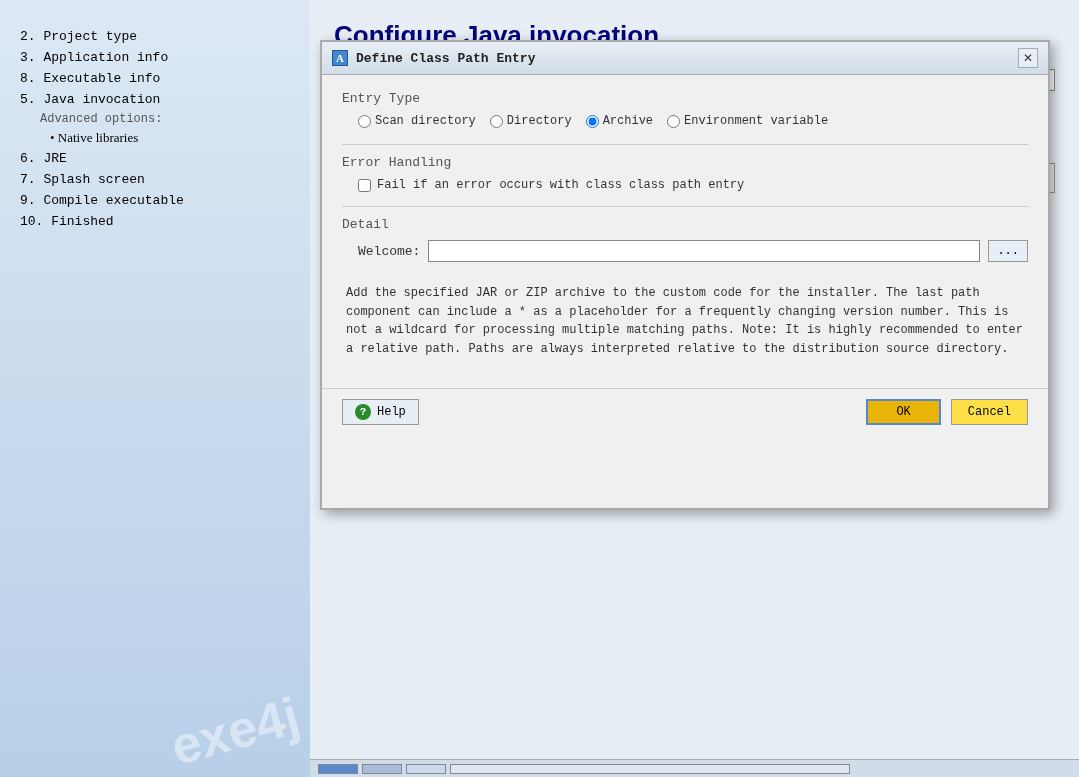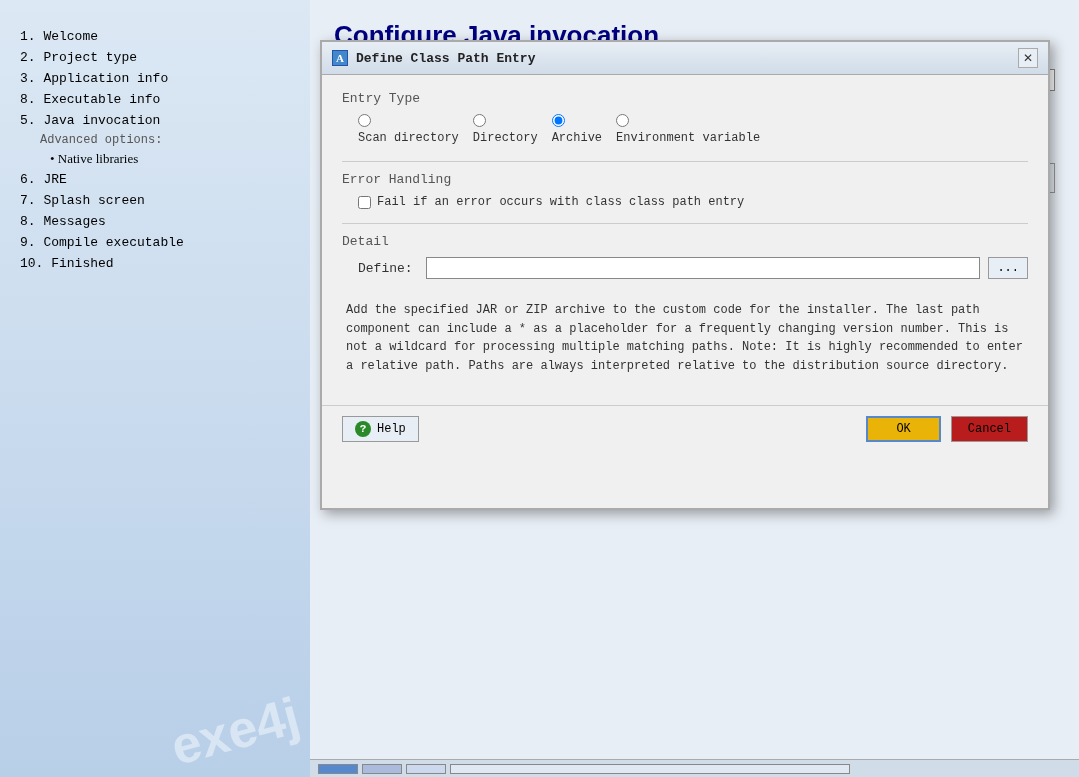--- a/index.html
+++ b/index.html
@@ -241,26 +241,25 @@
     .radio-group {
       display: flex;
       align-items: center;
       gap: 14px;
       margin-left: 16px;
       margin-bottom: 16px;
     }
 
     .radio-option {
       display: flex;
-      align-items: flex-start;
+      align-items: center;
       gap: 4px;
       font-size: 12px;
       font-family: 'Courier New', monospace;
       color: #333;
-      flex-direction: column;
     }
 
     .error-handling-section {
       margin-bottom: 14px;
     }
 
     .checkbox-option {
       display: flex;
       align-items: center;
       gap: 6px;
@@ -360,21 +359,21 @@
       padding: 4px 28px;
       background: #eab308;
       border: 2px solid #5588cc;
       font-size: 12px;
       cursor: pointer;
       font-family: 'Courier New', monospace;
     }
 
     .cancel-btn {
       padding: 4px 16px;
-      background: #b91c1c;
+      background: #fde047;
       border: 1px solid #999;
       font-size: 12px;
       cursor: pointer;
       font-family: 'Courier New', monospace;
     }
 
     .divider-section {
       border-top: 1px solid #ccc;
       margin-bottom: 10px;
     }
@@ -398,23 +397,20 @@
       height: 10px;
       border: 1px solid #888;
     }
   </style>
 </head>
 <body>
 
 <div id="sidebar">
   <div class="sidebar-nav">
     <div class="sidebar-item">
-      <span>1.  Welcome</span>
-    </div>
-    <div class="sidebar-item">
       <span>2.  Project type</span>
     </div>
     <div class="sidebar-item">
       <span>3.  Application info</span>
     </div>
     <div class="sidebar-item">
       <span>8.  Executable info</span>
     </div>
     <div class="sidebar-item active">
       <span>5.  Java invocation</span>
@@ -423,23 +419,20 @@
       <span>Advanced options:</span>
     </div>
     <div class="sidebar-sub-item">
       <span>• Native libraries</span>
     </div>
     <div class="sidebar-item">
       <span>6.  JRE</span>
     </div>
     <div class="sidebar-item">
       <span>7.  Splash screen</span>
-    </div>
-    <div class="sidebar-item">
-      <span>8.  Messages</span>
     </div>
     <div class="sidebar-item">
       <span>9.  Compile executable</span>
     </div>
     <div class="sidebar-item">
       <span>10. Finished</span>
     </div>
   </div>
   <div class="sidebar-watermark">
     <span>exe4j</span>
@@ -510,21 +503,21 @@
             <input type="checkbox" style="">
             <span>Fail if an error occurs with class class path entry</span>
           </label>
         </div>
 
         <div class="divider-section"></div>
 
         <div class="detail-section">
           <div class="dialog-section-title">Detail</div>
           <div class="detail-row">
-            <span class="detail-label">Define:</span>
+            <span class="detail-label">Welcome:</span>
             <input type="text" class="detail-input" style="">
             <button class="browse-btn">...</button>
           </div>
         </div>
 
         <div class="description-text">Add the specified JAR or ZIP archive to the custom code for the
 installer. The last path component can include a * as a placeholder for a
 frequently changing version number. This is not a wildcard for processing
 multiple matching paths. Note: It is highly recommended to enter a
 relative path. Paths are always interpreted relative to the distribution

